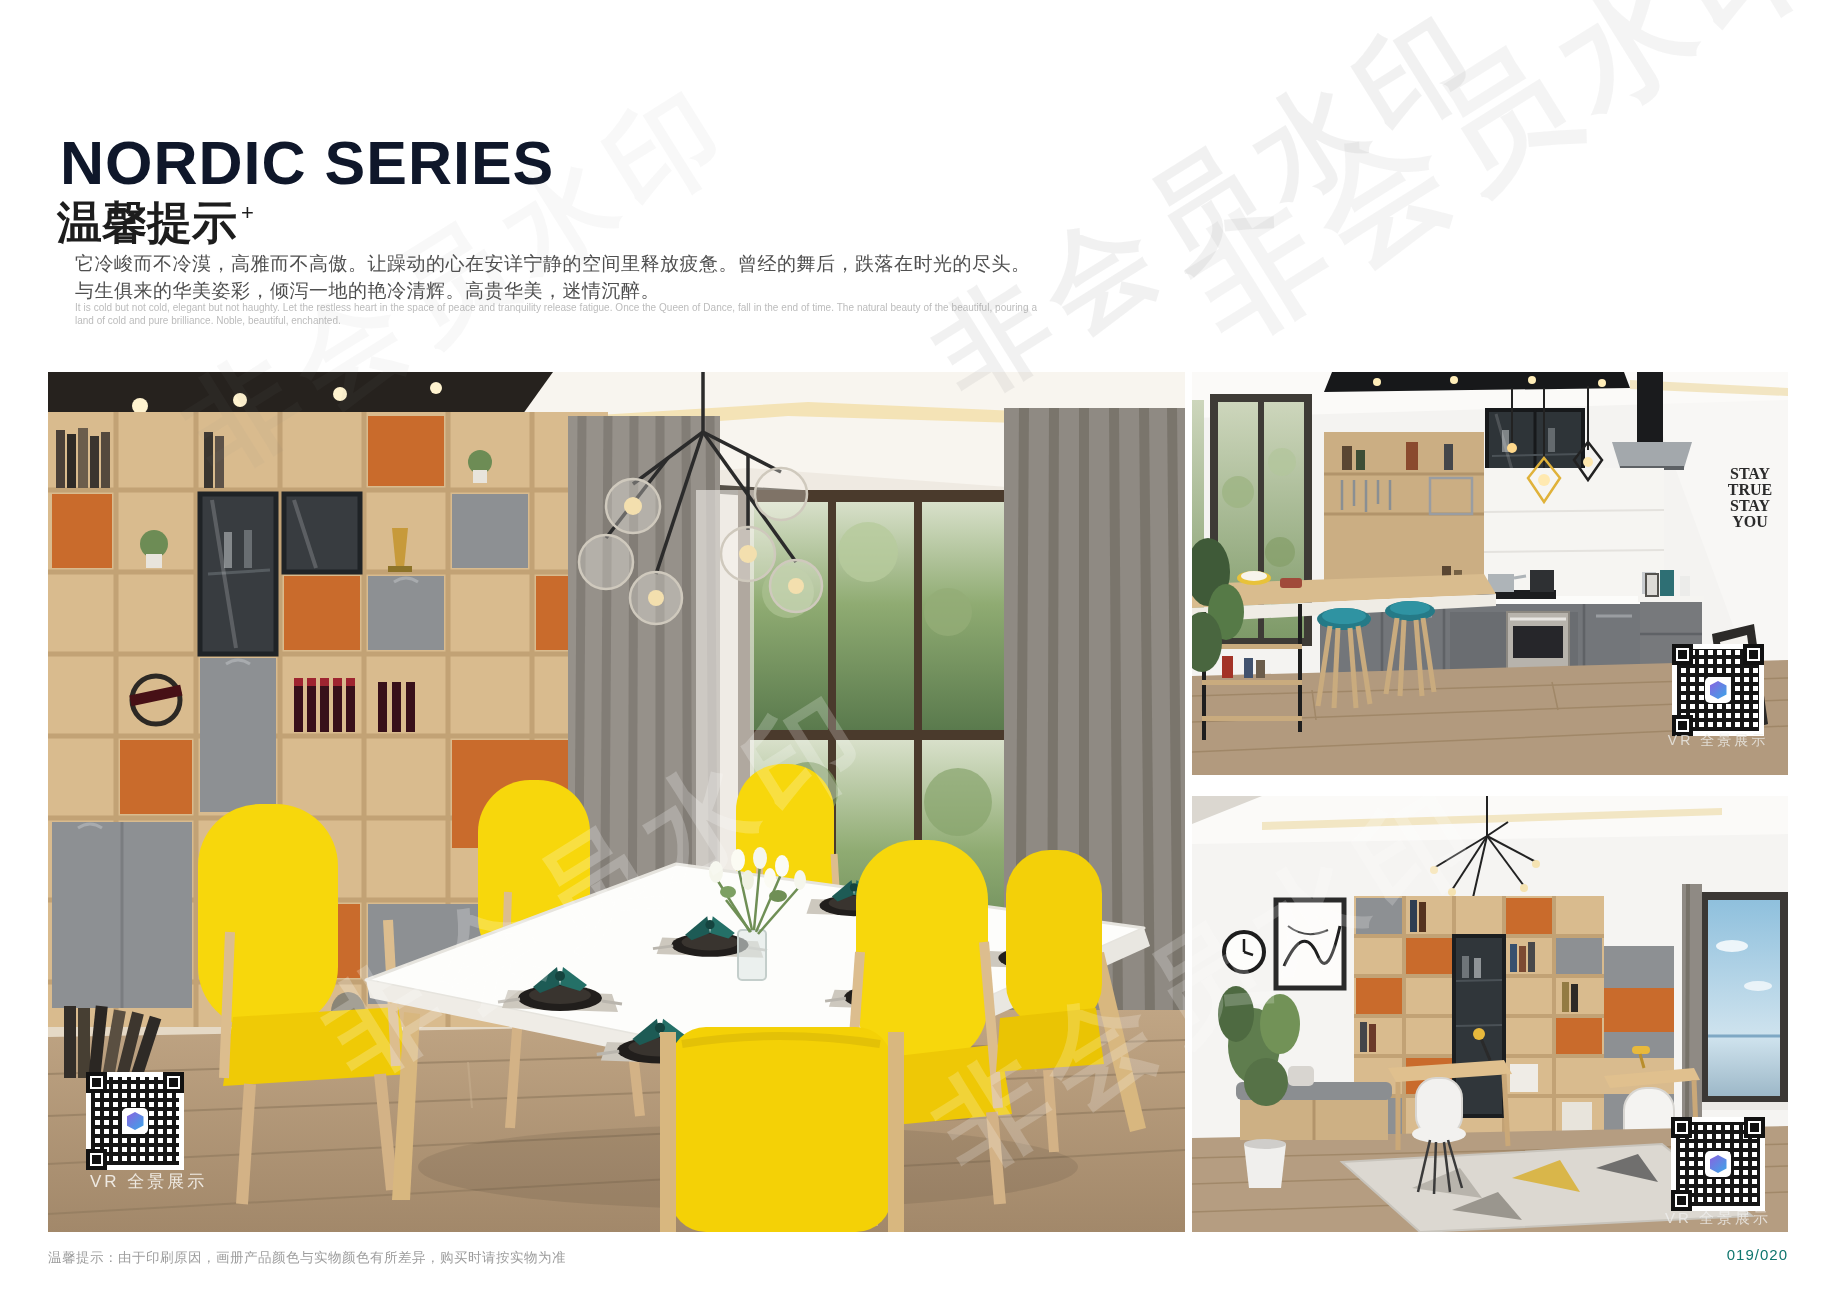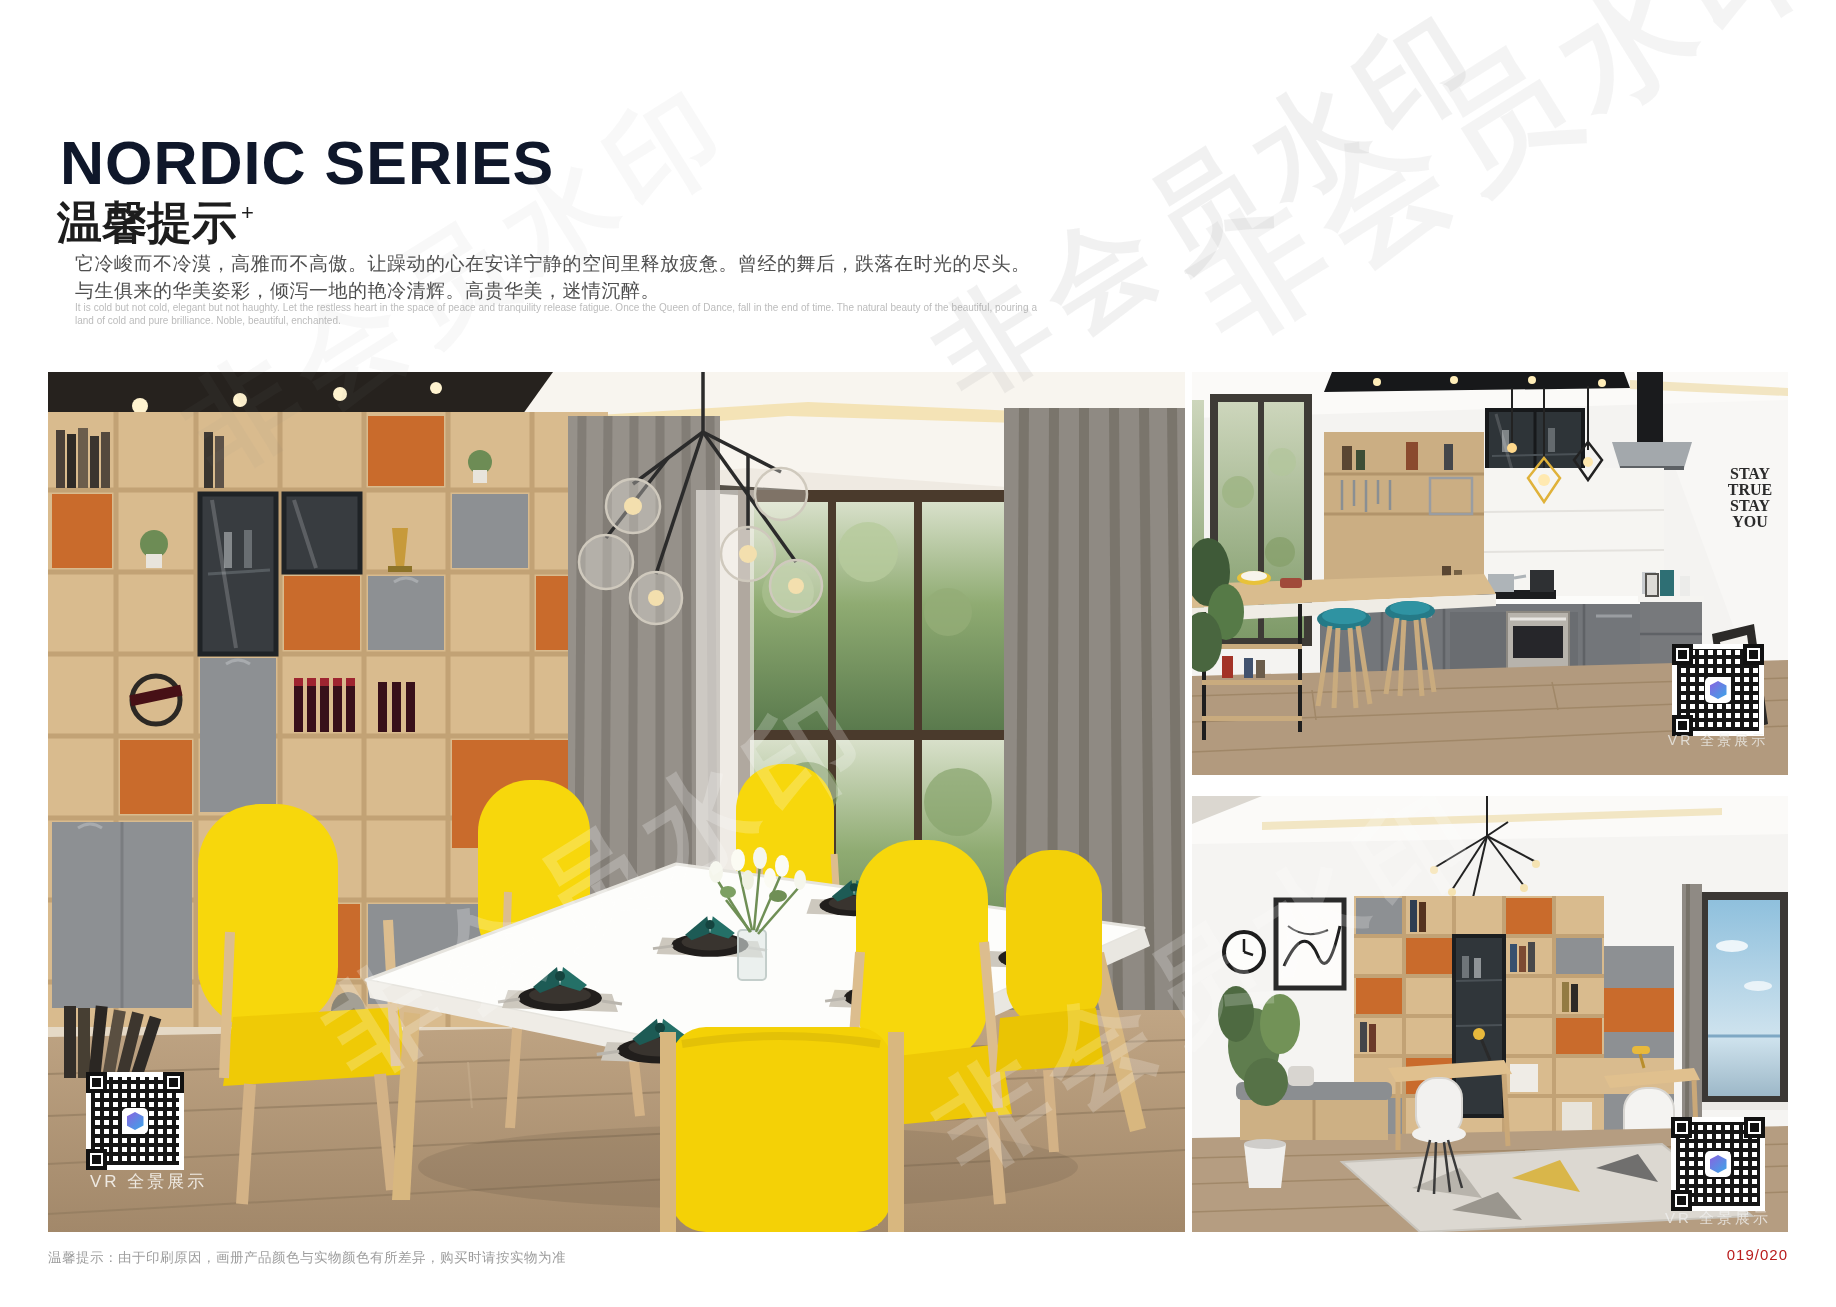--- a/index.html
+++ b/index.html
@@ -53,21 +53,21 @@
     display:block;width:17px;height:18px;
     background:linear-gradient(135deg,#8a63e0,#39a8e8);
     clip-path:polygon(50% 0,100% 25%,100% 75%,50% 100%,0 75%,0 25%);
   }
   .vr-label{position:absolute;z-index:6;letter-spacing:3px;white-space:nowrap;}
   .vr-dining{left:42px;top:798px;font-size:17px;color:rgba(250,249,246,.85);}
   .vr-kitchen{left:462px;top:360px;width:128px;text-align:center;font-size:14px;color:rgba(236,236,233,.8);}
   .vr-study{left:460px;top:413px;width:132px;text-align:center;font-size:15px;color:rgba(240,240,238,.78);}
   
   .footer-tip{position:absolute;left:48px;top:1249px;font-size:13.5px;color:#9d9d9d;letter-spacing:.5px;text-align:center;}
-  .page-number{position:absolute;right:48px;top:1246px;font-size:15px;color:#b91c1c;letter-spacing:1px;}
+  .page-number{position:absolute;right:48px;top:1246px;font-size:15px;color:#0f766e;letter-spacing:1px;}
   
   .wm{
     position:absolute;z-index:30;pointer-events:none;white-space:nowrap;
     font-size:110px;font-weight:700;letter-spacing:14px;color:#8a8a8a;
     transform:rotate(-32deg);
   }
   .wm1{left:150px;top:205px;opacity:.055;}
   .wm2{left:900px;top:130px;opacity:.11;}
   .wm3{left:1150px;top:28px;font-size:130px;opacity:.085;}
   .wm4{left:290px;top:810px;color:#ffffff;opacity:.22;}

